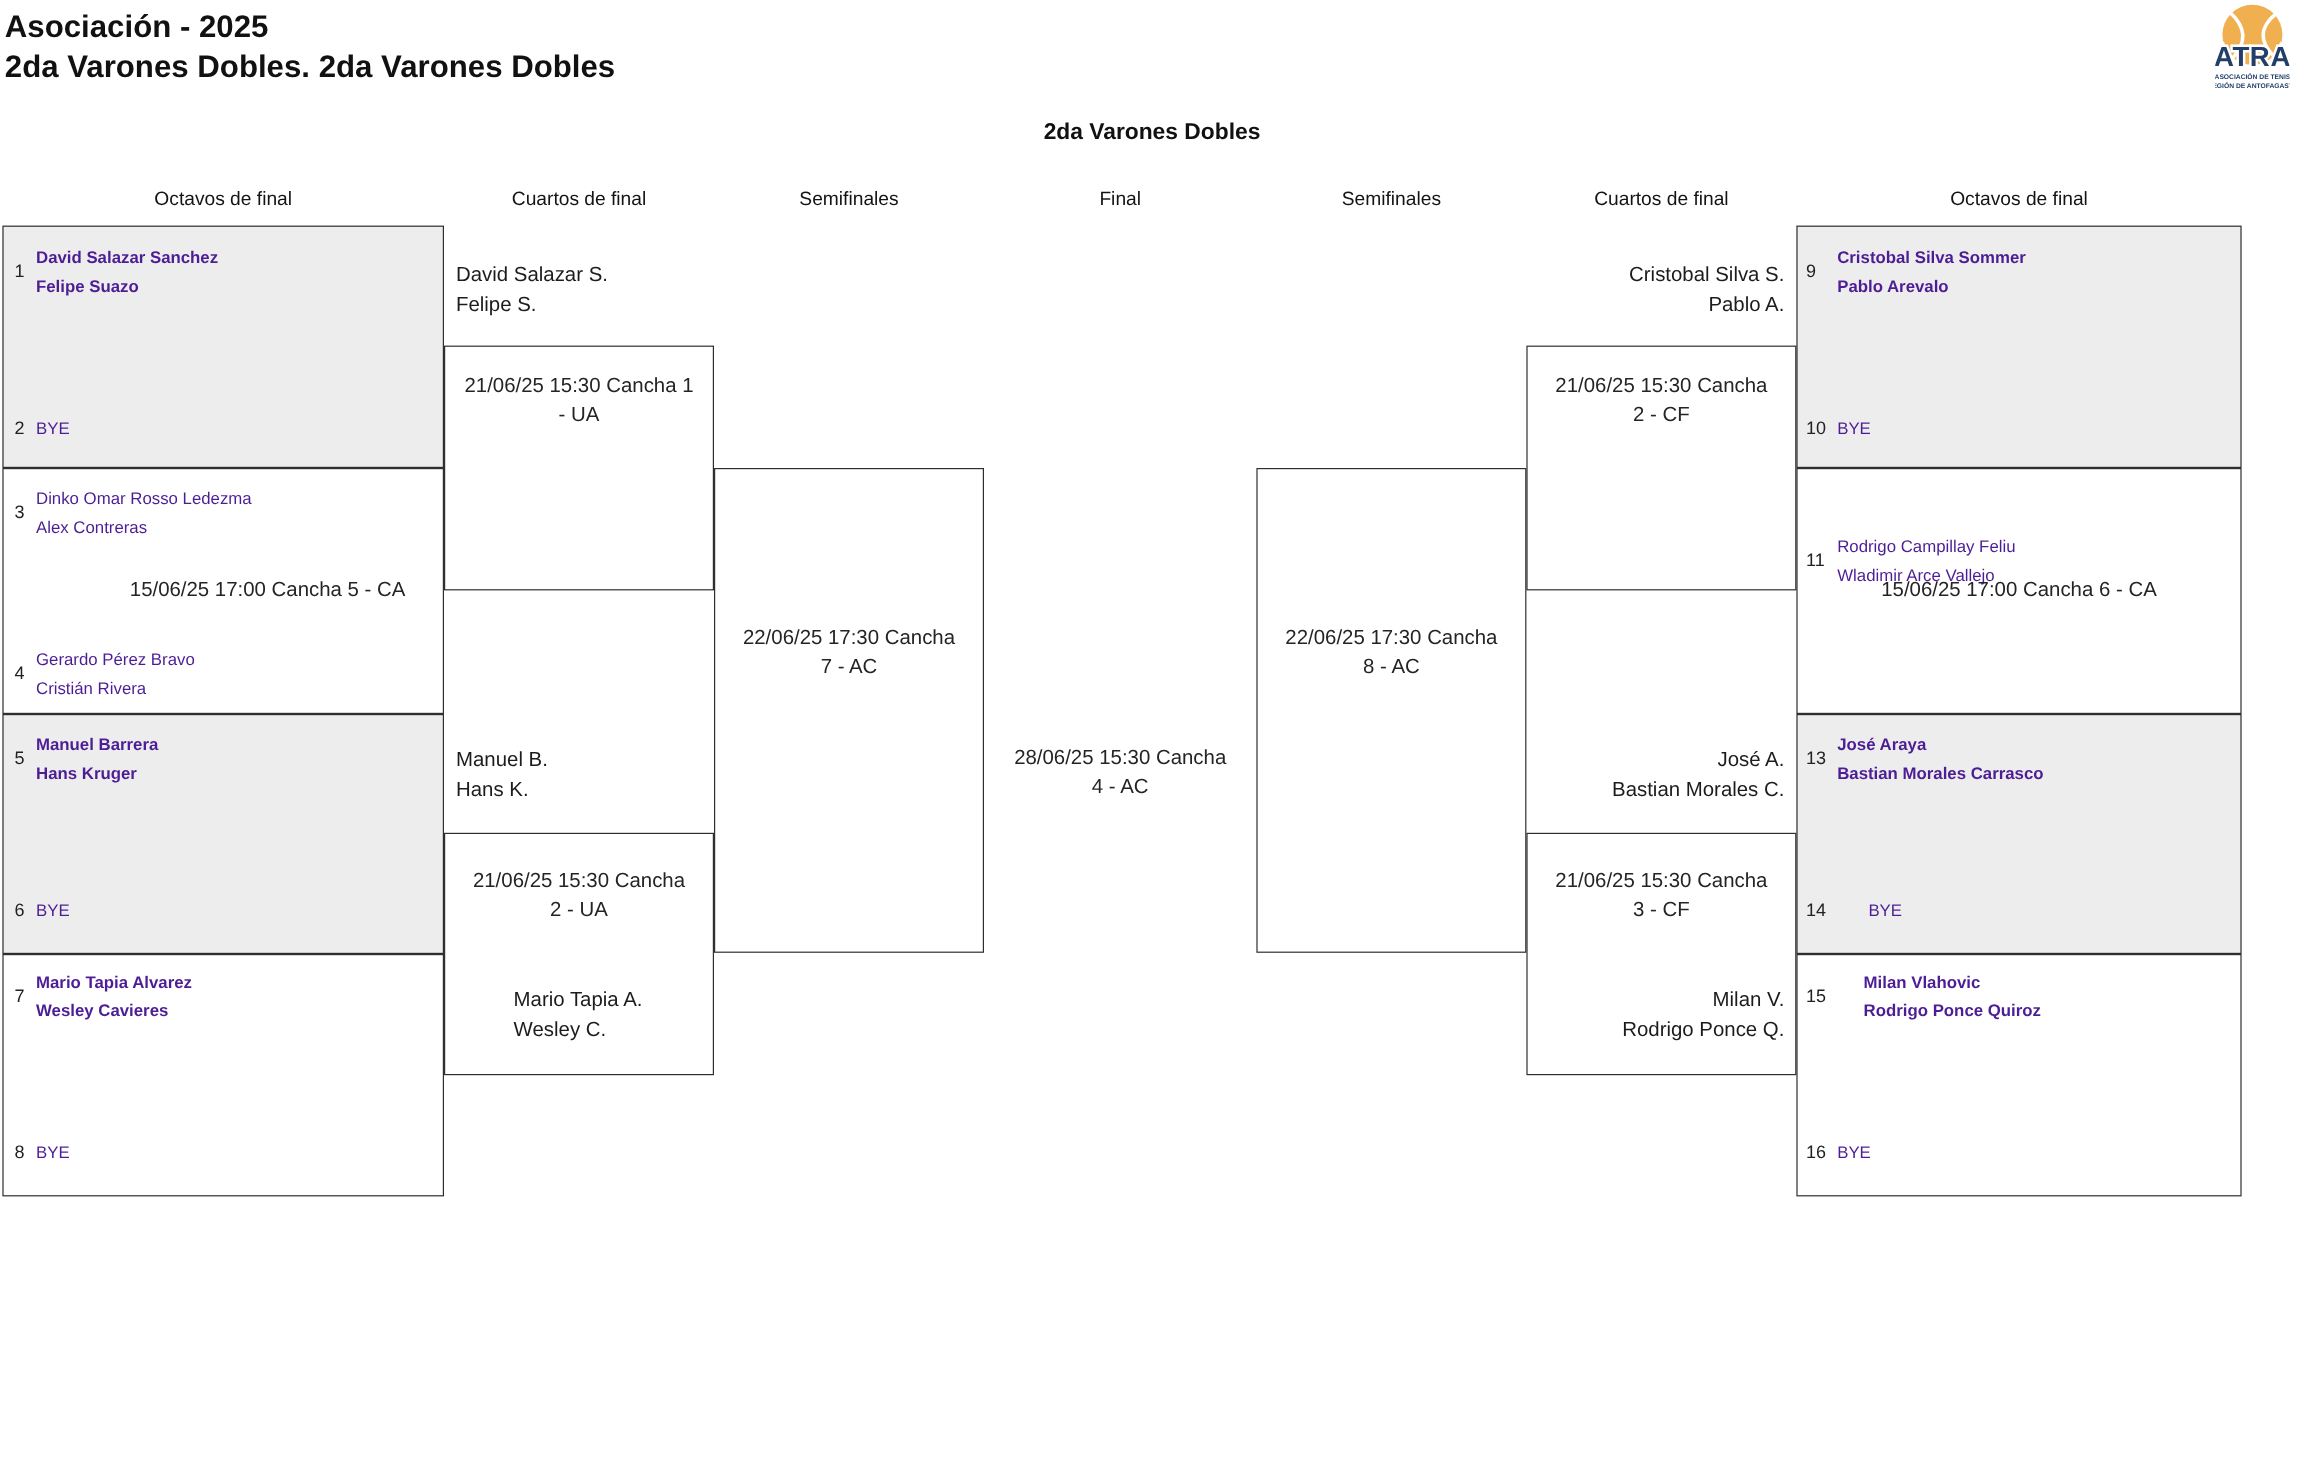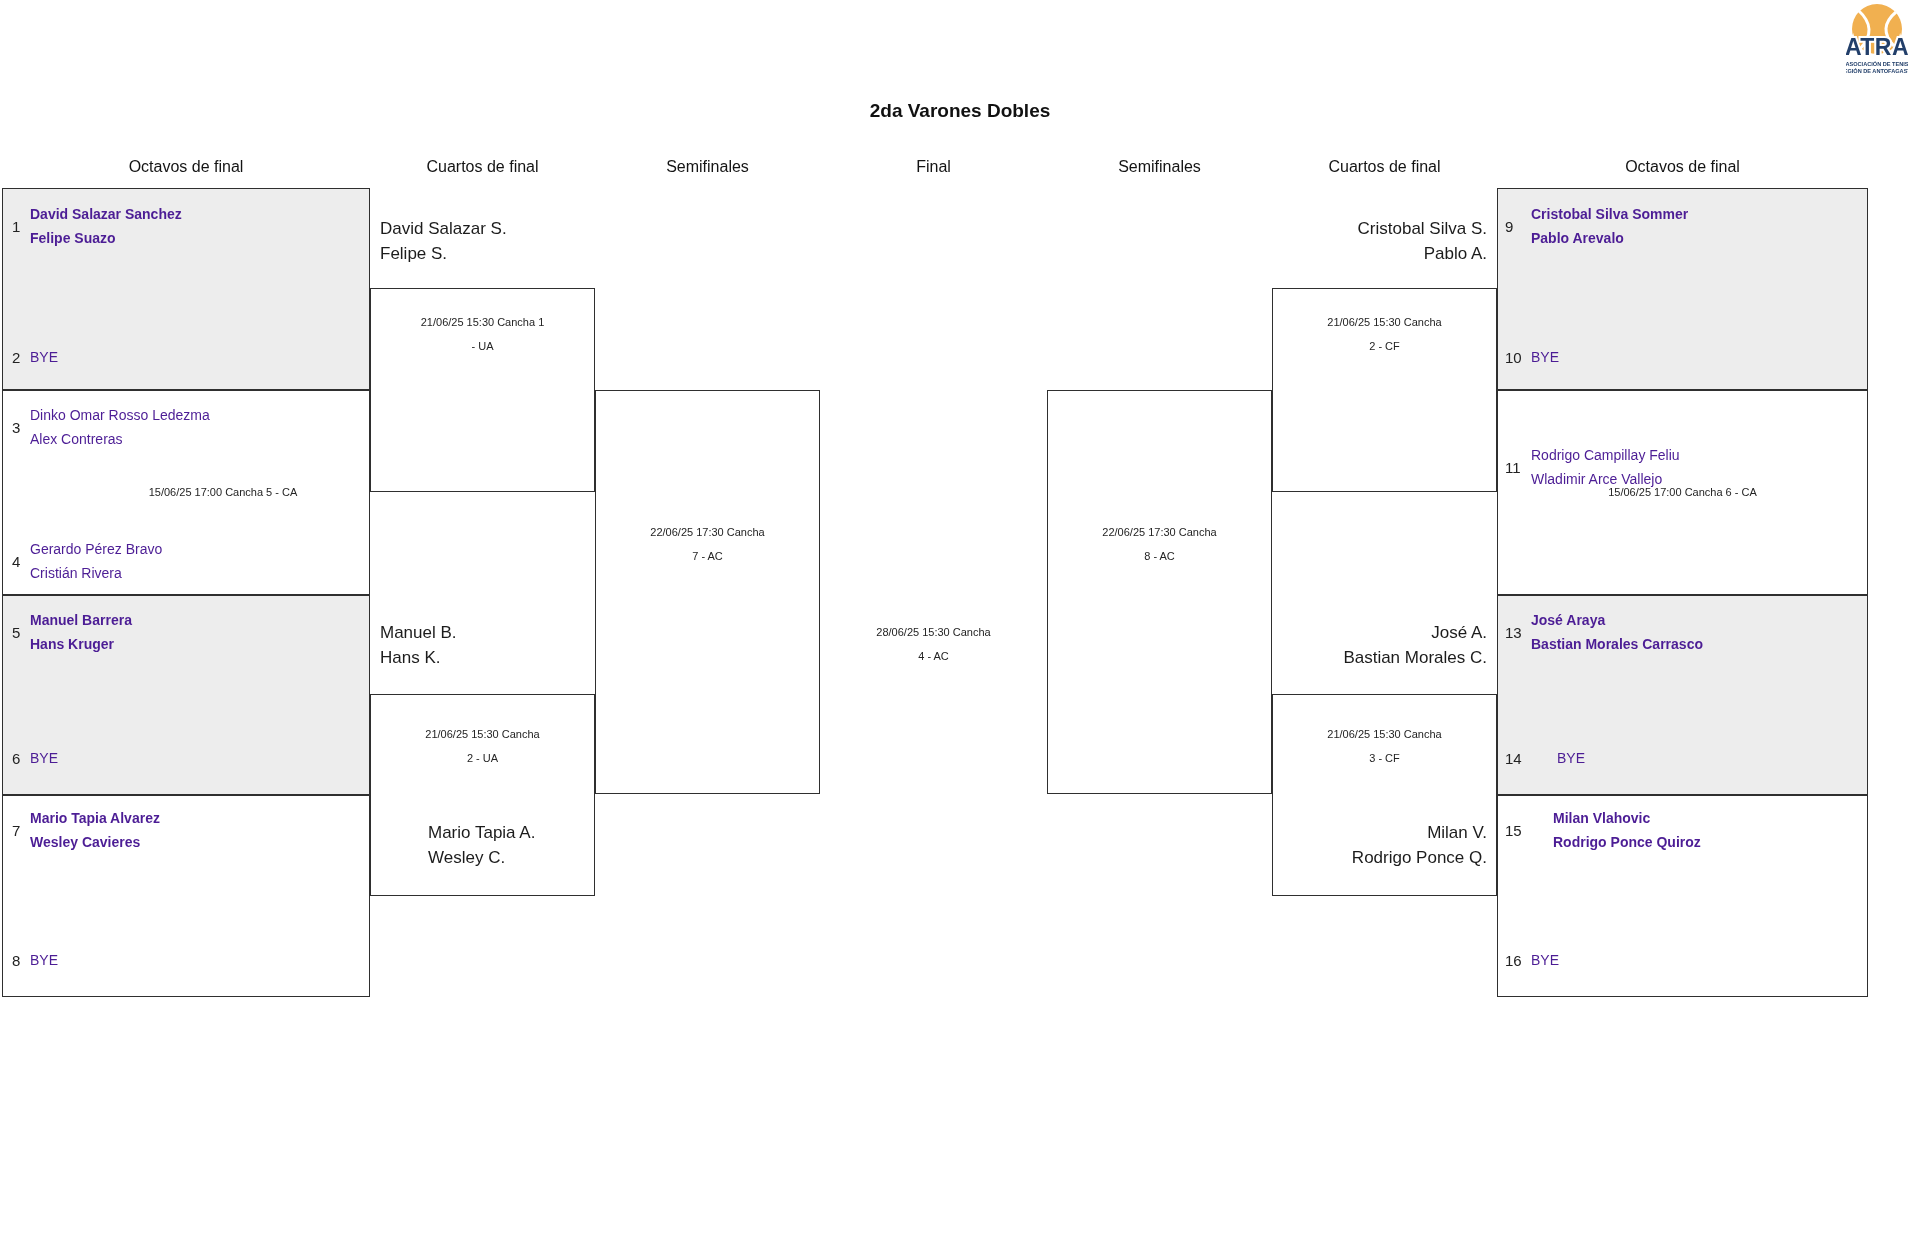--- a/index.html
+++ b/index.html
@@ -13,31 +13,35 @@
 
   .box{position:absolute;border:1px solid #2f2f2f;box-sizing:border-box;background:transparent;}
   .box.gray{background:#ededed;}
 
   .pair{position:absolute;display:flex;align-items:center;gap:6px;}
   .seed{font-size:15px;color:#222;min-width:12px;flex:0 0 auto;}
   .pair.rside .seed{min-width:20px;}
   .names{font-size:14px;line-height:24px;color:#4c1d95;}
   .names.bold{font-weight:700;}
 
-  .minfo{position:absolute;text-align:center;font-size:11px;line-height:24px;color:#242424;}
+  .minfo{position:absolute;text-align:center;font-size:17px;line-height:24px;color:#242424;}
   .adv{position:absolute;font-size:17px;line-height:25px;color:#1c1c1c;}
   .adv.right{text-align:right;}
 
   .logo{position:absolute;left:1846px;top:2px;width:62px;height:78px;}
 </style>
 </head>
 <body>
 
 <div class="stage">
 
+  <div class="page-title">
+    <div>Asociación - 2025</div>
+    <div>2da Varones Dobles. 2da Varones Dobles</div>
+  </div>
 
   <svg class="logo" viewBox="0 0 62 78" xmlns="http://www.w3.org/2000/svg">
     <circle cx="31" cy="27" r="25" fill="#f1b050"></circle>
     <path d="M 12 8 Q 33 27 14 47" stroke="#ffffff" stroke-width="3" fill="none"></path>
     <path d="M 50 10 Q 31 26 48 44" stroke="#ffffff" stroke-width="3" fill="none"></path>
     <text x="31" y="53" text-anchor="middle" font-size="23" font-weight="bold" letter-spacing="0.5" fill="#223f6a" stroke="#ffffff" stroke-width="4" paint-order="stroke">ATRA</text>
     <text x="31" y="64" text-anchor="middle" font-size="5.6" font-weight="bold" fill="#223f6a">ASOCIACIÓN DE TENIS</text>
     <text x="31" y="71" text-anchor="middle" font-size="5.6" font-weight="bold" fill="#223f6a">REGIÓN DE ANTOFAGASTA</text>
   </svg>
 

